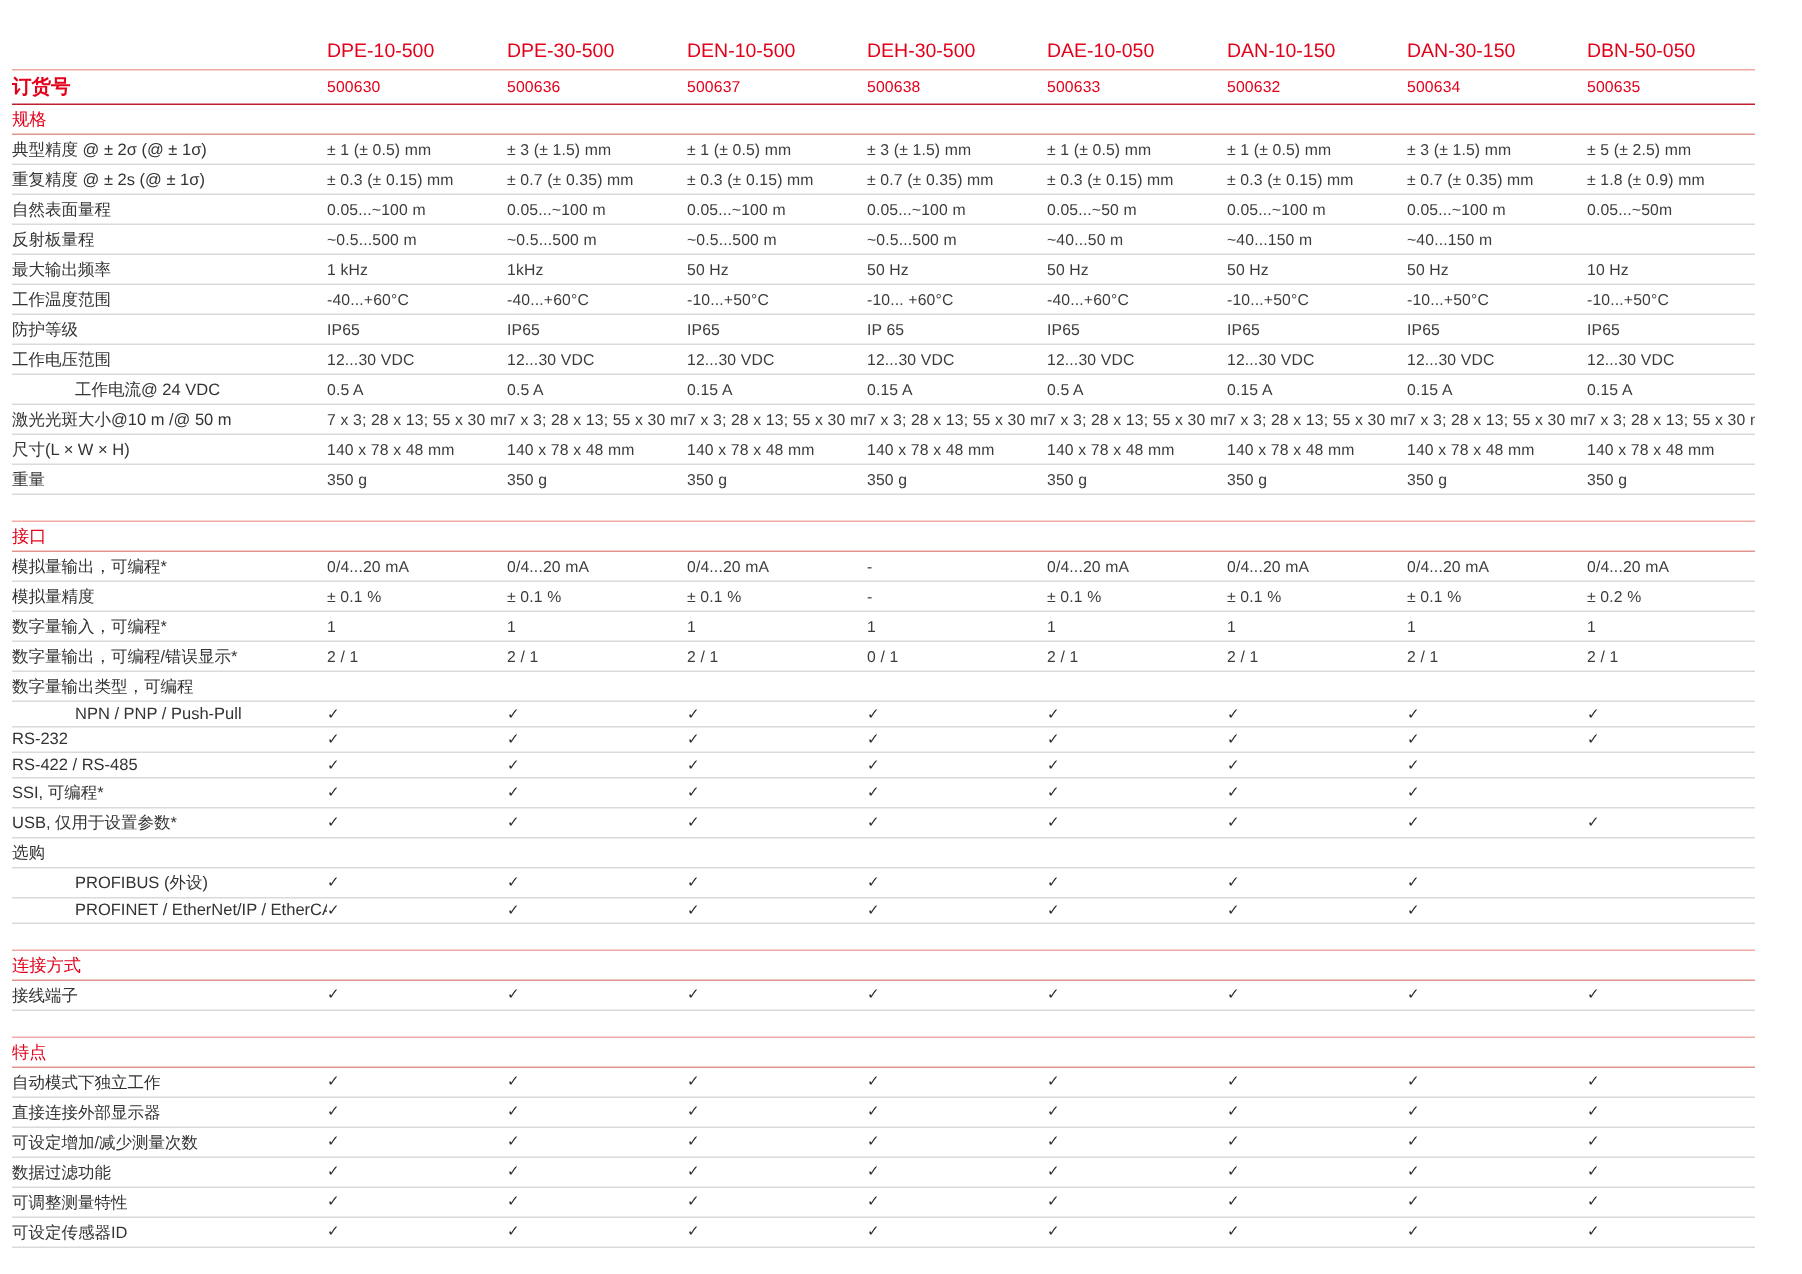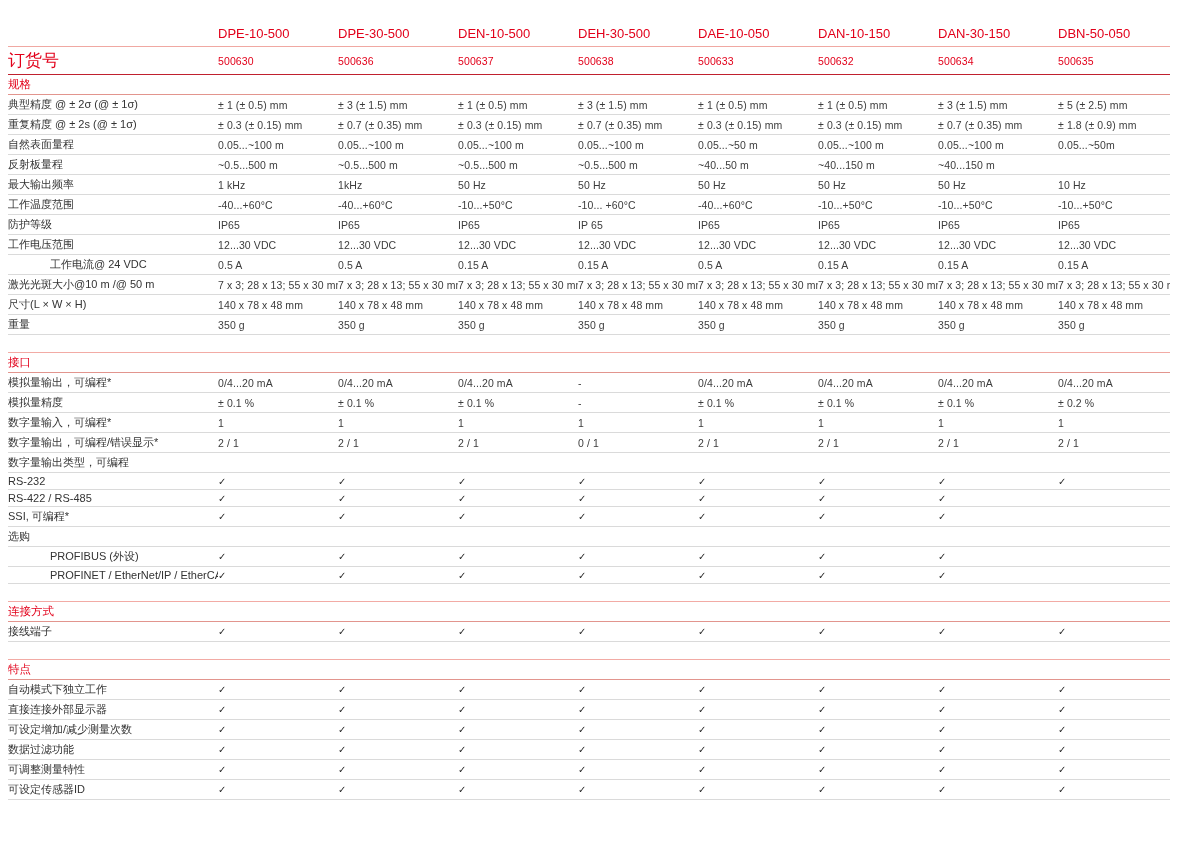--- a/index.html
+++ b/index.html
@@ -6,21 +6,21 @@
   body{width:1201px;height:849px;font-family:"Liberation Sans","DejaVu Sans",sans-serif;overflow:hidden;}
   .sheet{position:relative;padding:24px 0 0 8px;}
   table{border-collapse:collapse;table-layout:fixed;width:1162px;}
   td,th{margin:0;text-align:left;vertical-align:middle;white-space:nowrap;overflow:hidden;
         font-size:10.5px;color:#3c3c3c;padding:2px 2px 2px 0;height:12px;
         border-bottom:1px solid #dadada;font-weight:normal;}
   th.model{font-size:13px;font-weight:normal;color:#e2001a;border-bottom:1px solid #f0a8a2;
            padding-bottom:5px;padding-top:2px;}
   th.corner{border-bottom:1px solid #f0a8a2;}
   tr.orderrow td{color:#e2001a;border-bottom:1px solid #c0202e;}
-  tr.orderrow td.lbl{font-weight:normal;font-size:17px;}
+  tr.orderrow td.lbl{font-weight:bold;font-size:13px;}
   td.lbl{font-size:11px;color:#333;}
   td.lbl.ind{padding-left:42px;margin-top:39px;}
   tr.sec td{color:#e2001a;font-weight:normal;font-size:11.5px;
             border-top:1px solid #f2aba5;border-bottom:1px solid #e2958e;}
   tr.gap td{border-bottom:none;height:13px;}
   td.val{letter-spacing:0.1px;}
   td.chk{font-size:10px;color:#2c2c2c;}
 </style>
 </head>
 <body>
@@ -251,20 +251,31 @@
           <td class="val"></td>
           <td class="val"></td>
           <td class="val"></td>
           <td class="val"></td>
           <td class="val"></td>
           <td class="val"></td>
           <td class="val"></td>
           <td class="val"></td>
         </tr>
         <tr>
+          <td class="lbl ind">NPN / PNP / Push-Pull</td>
+          <td class="chk">✓</td>
+          <td class="chk">✓</td>
+          <td class="chk">✓</td>
+          <td class="chk">✓</td>
+          <td class="chk">✓</td>
+          <td class="chk">✓</td>
+          <td class="chk">✓</td>
+          <td class="chk">✓</td>
+        </tr>
+        <tr>
           <td class="lbl">RS-232</td>
           <td class="chk">✓</td>
           <td class="chk">✓</td>
           <td class="chk">✓</td>
           <td class="chk">✓</td>
           <td class="chk">✓</td>
           <td class="chk">✓</td>
           <td class="chk">✓</td>
           <td class="chk">✓</td>
         </tr>
@@ -282,20 +293,31 @@
         <tr>
           <td class="lbl">SSI, 可编程*</td>
           <td class="chk">✓</td>
           <td class="chk">✓</td>
           <td class="chk">✓</td>
           <td class="chk">✓</td>
           <td class="chk">✓</td>
           <td class="chk">✓</td>
           <td class="chk">✓</td>
           <td class="val"></td>
+        </tr>
+        <tr>
+          <td class="lbl">USB, 仅用于设置参数*</td>
+          <td class="chk">✓</td>
+          <td class="chk">✓</td>
+          <td class="chk">✓</td>
+          <td class="chk">✓</td>
+          <td class="chk">✓</td>
+          <td class="chk">✓</td>
+          <td class="chk">✓</td>
+          <td class="chk">✓</td>
         </tr>
         <tr>
           <td class="lbl">选购</td>
           <td class="val"></td>
           <td class="val"></td>
           <td class="val"></td>
           <td class="val"></td>
           <td class="val"></td>
           <td class="val"></td>
           <td class="val"></td>

